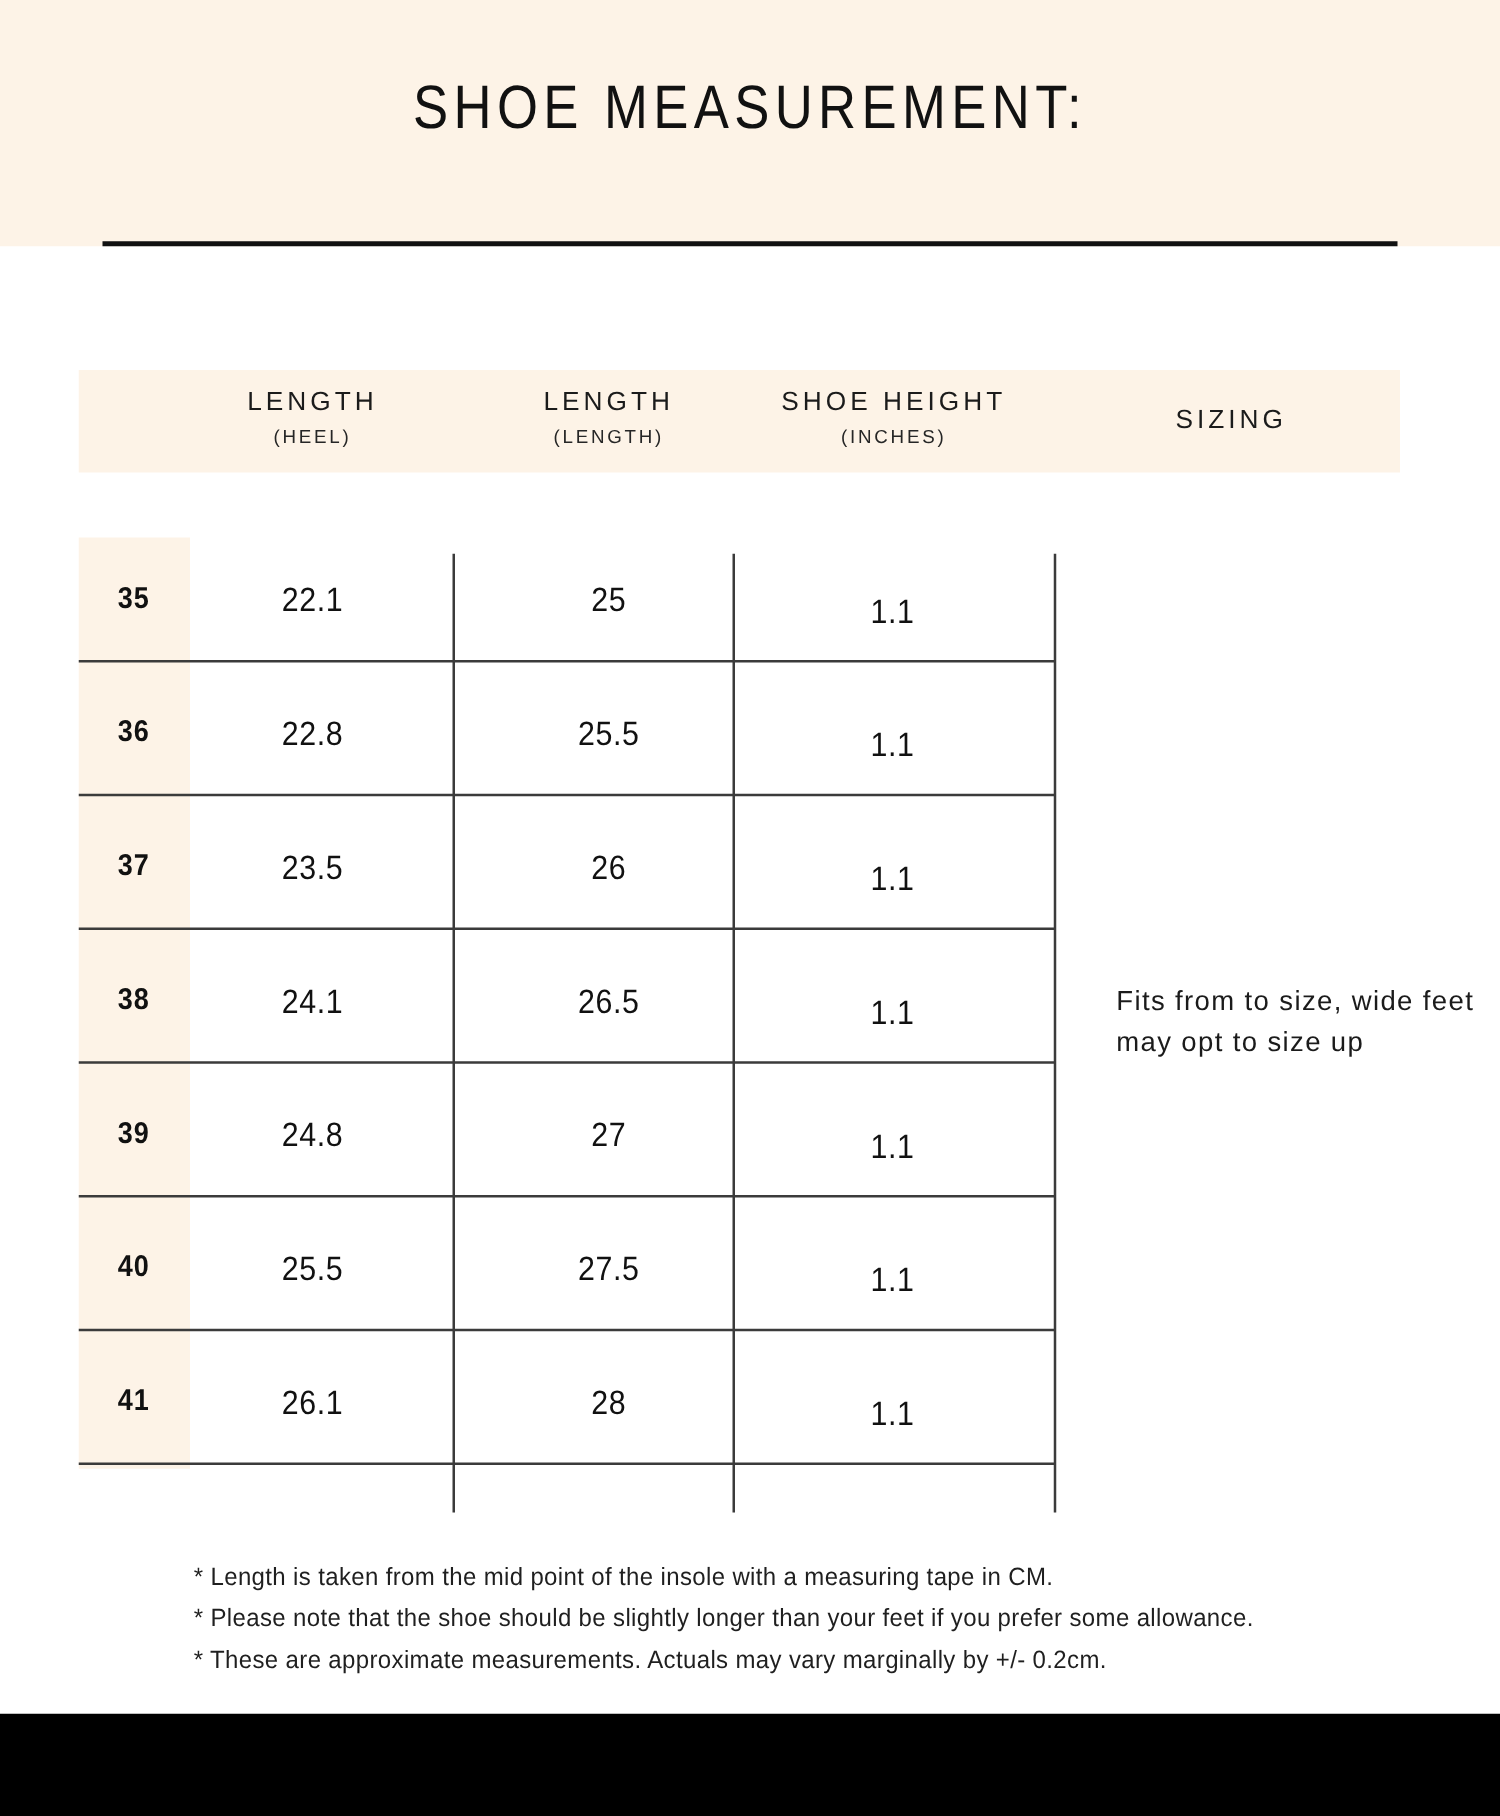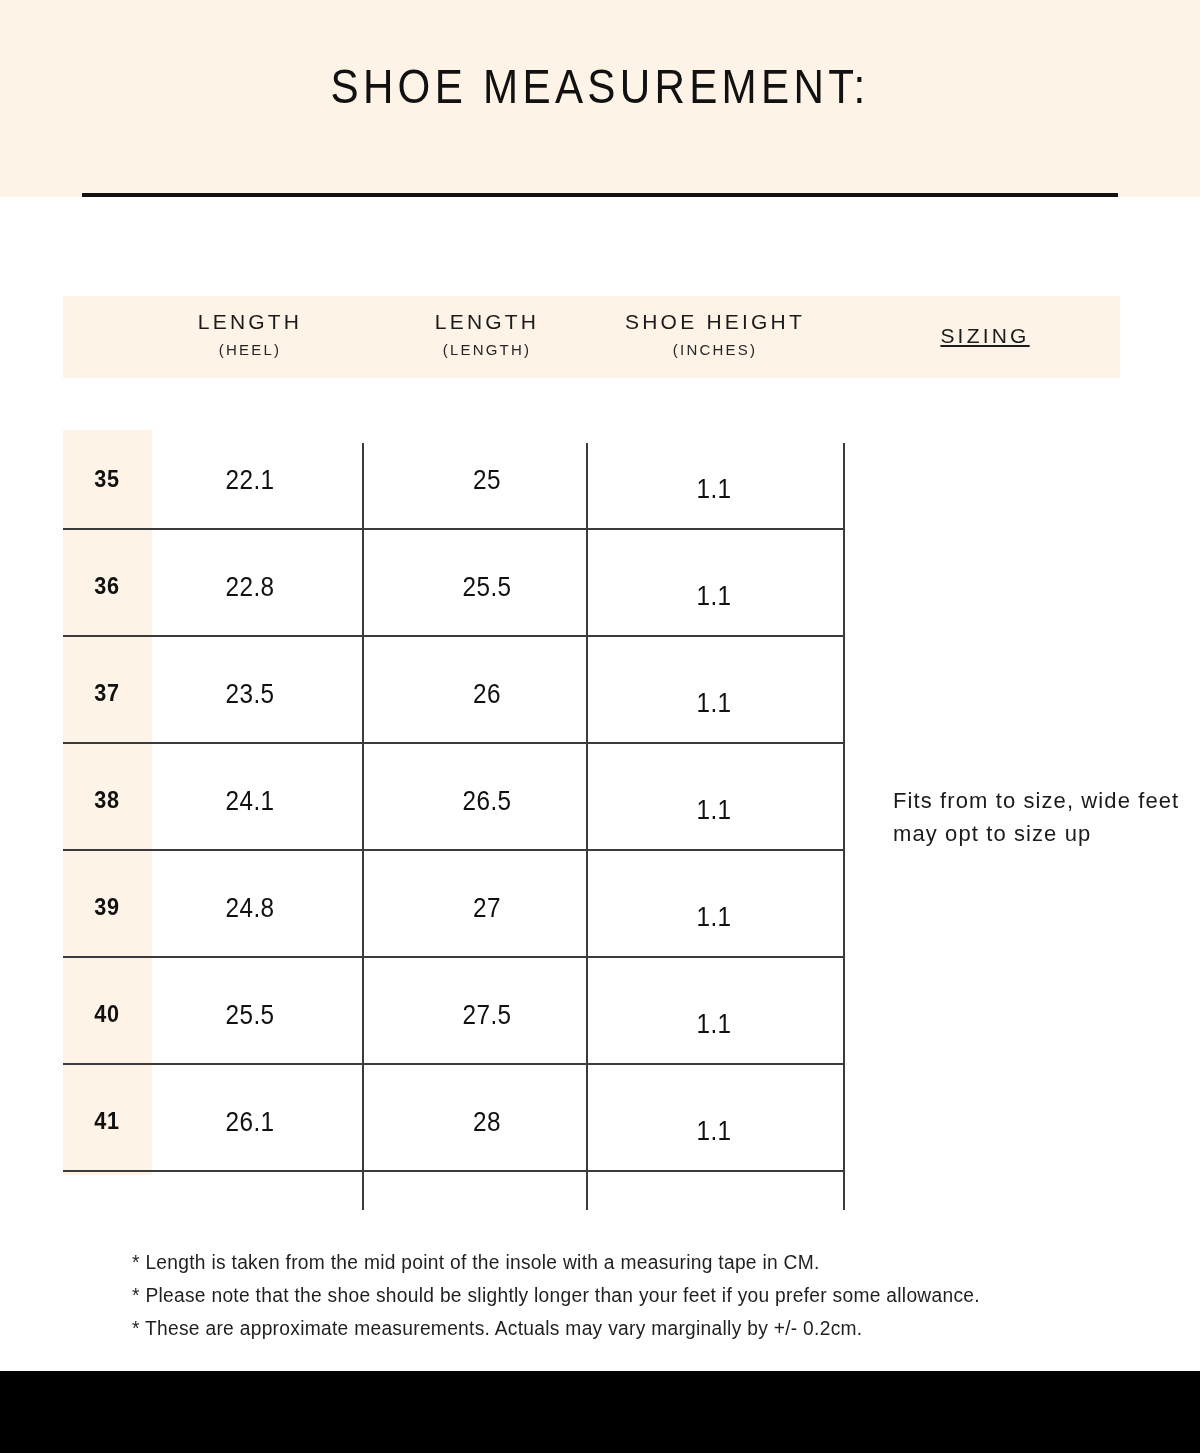--- a/index.html
+++ b/index.html
@@ -78,21 +78,21 @@
     font-size: 15px;
     letter-spacing: 2.2px;
     color: #262626;
     font-weight: 400;
     white-space: nowrap;
   }
   #col-head-feet   { left: 150px; top: 311px; width: 200px; }
   #col-head-prod   { left: 387px; top: 311px; width: 200px; }
   #col-head-heel   { left: 605px; top: 311px; width: 220px; }
   #col-head-sizing { left: 885px; top: 325px; width: 200px; }
-  #col-head-sizing .main { letter-spacing: 3.2px; text-decoration: underline; }
+  #col-head-sizing .main { letter-spacing: 3.2px; }
 
   
   .size-strip {
     position: absolute;
     left: 63px;
     top: 430px;
     width: 89px;
     height: 745px;
     background: #fdf3e7;
   }
@@ -143,21 +143,21 @@
     font-size: 22px;
     letter-spacing: 1.1px;
     line-height: 33px;
     color: #1b1b1b;
     font-weight: 400;
   }
 
   
   .footnotes {
     position: absolute;
-    left: 132px;
+    left: 155px;
     top: 1252px;
     width: 1000px;
   }
   .footnote {
     font-size: 20px;
     letter-spacing: 0.3px;
     color: #1f1f1f;
     line-height: 1;
     margin-bottom: 13px;
     white-space: nowrap;

